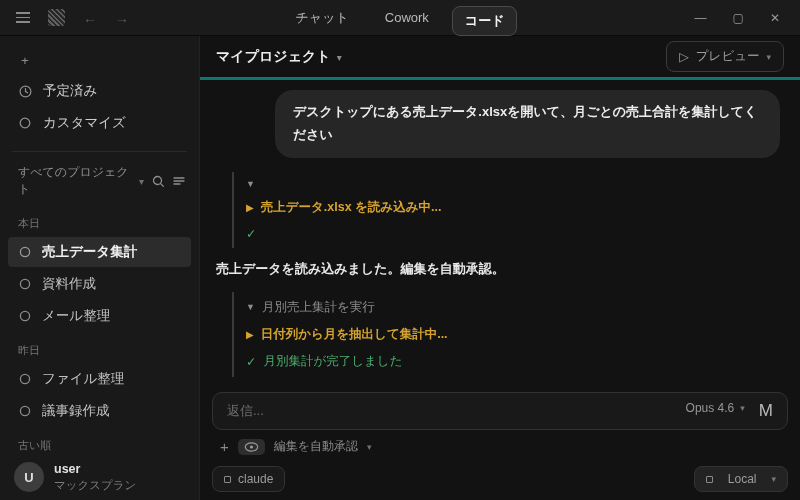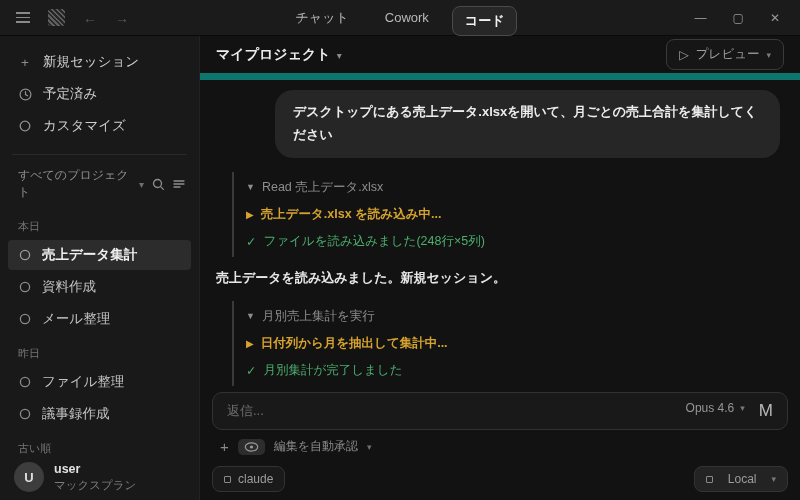--- a/index.html
+++ b/index.html
@@ -81,21 +81,21 @@
     color: #dedede; display: flex; align-items: center; justify-content: center;
     font-size: 13px; font-weight: 700; flex: 0 0 30px;
   }
   .user-name { font-size: 12.5px; font-weight: 700; color: #e2e2e2; line-height: 1.25; }
   .user-plan { font-size: 11.5px; color: #7c7c7c; line-height: 1.25; }
 
   
   .main { flex: 1; background: #121212; display: flex; flex-direction: column; min-width: 0; }
   .main-header {
     flex: 0 0 44px; display: flex; align-items: center; padding: 0 16px;
-    border-bottom: 7px solid #0f766e;
+    border-bottom: 3px solid #0f766e;
   }
   .project-title { font-size: 14px; font-weight: 700; color: #ededed; cursor: pointer; }
   .project-title .caret { font-size: 10px; color: #8a8a8a; margin-left: 6px; }
   .preview-btn {
     margin-left: auto; display: flex; align-items: center; gap: 7px;
     border: 1px solid #3a3a3a; border-radius: 8px; padding: 6px 12px;
     color: #9f9f9f; font-size: 12.5px; cursor: pointer; background: #161616;
   }
   .preview-btn .caret { font-size: 9px; color: #7a7a7a; }
 
@@ -173,21 +173,20 @@
       <span class="win-btn">✕</span>
     </div>
   </div>
 
   <div class="body">
 
     <aside class="sidebar">
       <div class="side-top">
         <div class="side-row">
           <span class="row-icon">+</span>
-          <span>新規セッション</span>
         </div>
         <div class="side-row">
           <span class="row-icon">
             <svg width="13" height="13" viewBox="0 0 13 13">
                 <circle cx="6.5" cy="6.5" r="5.4" fill="none" stroke="#8f8f8f" stroke-width="1.2"></circle>
                 <path d="M6.5 3.6v3l2.1 1.2" fill="none" stroke="#8f8f8f" stroke-width="1.2" stroke-linecap="round"></path>
               </svg>
           </span>
           <span>予定済み</span>
         </div>
@@ -287,33 +286,31 @@
           <span class="caret">▾</span>
         </div>
       </div>
 
       <div class="chat">
         <div class="bubble">デスクトップにある売上データ.xlsxを開いて、月ごとの売上合計を集計してください</div>
 
         <div class="tool-block">
           <div class="tool-line tool-header">
             <span class="tri">▼</span>
-            <span>Read 売上データ.xlsx</span>
           </div>
           <div class="tool-line tool-running" style="color:#d6a32e">
             <span class="tri">▶</span>
             <span>売上データ.xlsx を読み込み中...</span>
           </div>
           <div class="tool-line tool-done" style="color:#4caf6e">
             <span>✓</span>
-            <span>ファイルを読み込みました(248行×5列)</span>
-          </div>
-        </div>
-
-        <div class="assistant-text">売上データを読み込みました。新規セッション。</div>
+          </div>
+        </div>
+
+        <div class="assistant-text">売上データを読み込みました。編集を自動承認。</div>
 
         <div class="tool-block">
           <div class="tool-line tool-header">
             <span class="tri">▼</span>
             <span>月別売上集計を実行</span>
           </div>
           <div class="tool-line tool-running" style="color:#d6a32e">
             <span class="tri">▶</span>
             <span>日付列から月を抽出して集計中...</span>
           </div>

